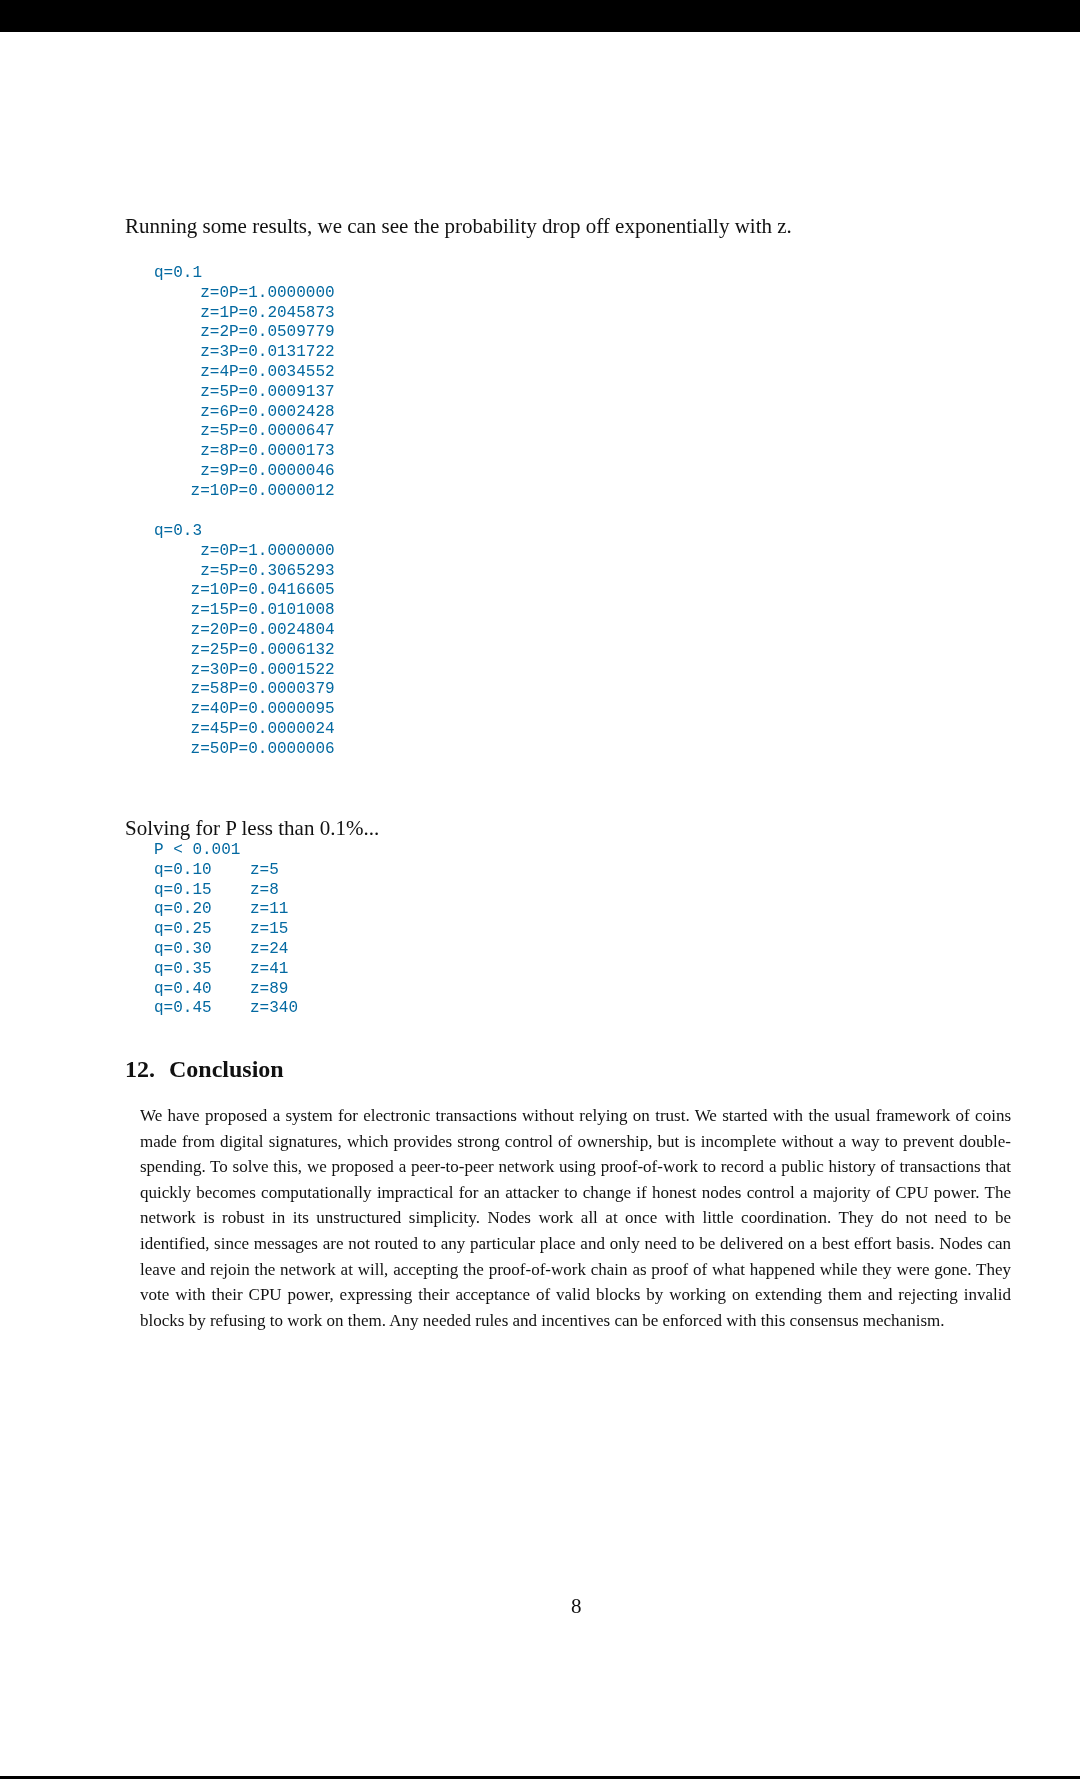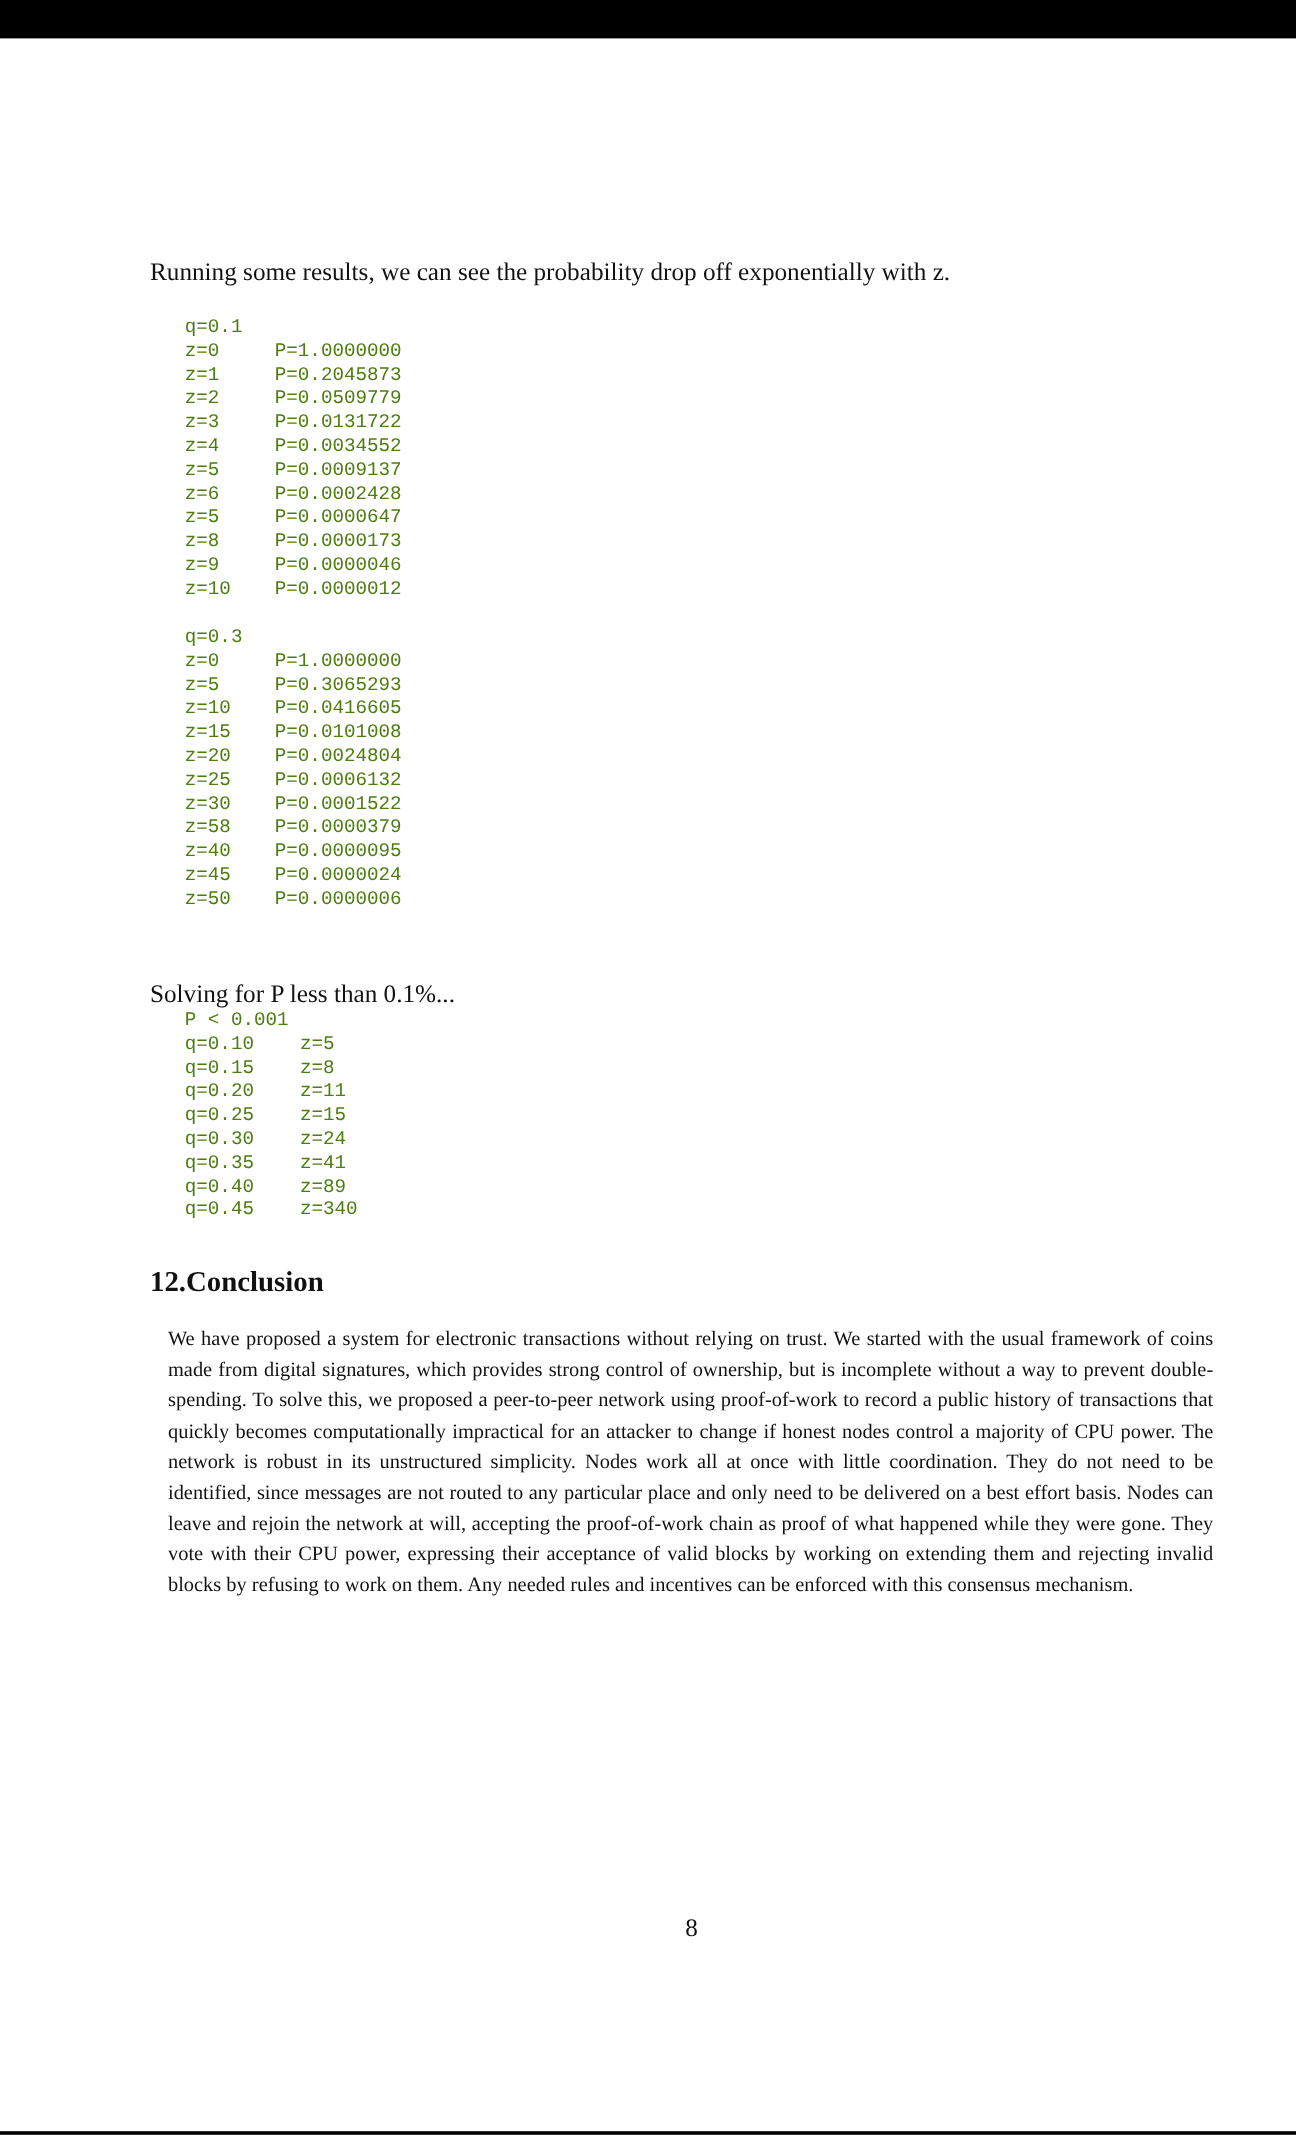--- a/index.html
+++ b/index.html
@@ -5,29 +5,29 @@
   html, body { margin: 0; padding: 0; }
   body {
     width: 1080px; height: 1779px; background: #ffffff; position: relative; overflow: hidden;
     font-family: "Liberation Serif", serif; color: #111;
   }
   .topbar { position: absolute; left: 0; top: 0; width: 1080px; height: 32px; background: #000; }
   .bottombar { position: absolute; left: 0; top: 1776px; width: 1080px; height: 3px; background: #000; }
   .para { position: absolute; left: 125px; font-size: 21px; line-height: 25.6px; }
   .p1 { top: 214px; }
   .p2 { top: 816px; }
-  .code { position: absolute; left: 154px; font-family: "Liberation Mono", monospace; font-size: 16px; line-height: 19.8px; color: #4d7c0f; }
+  .code { position: absolute; left: 154px; font-family: "Liberation Mono", monospace; font-size: 16px; line-height: 19.8px; color: #0369a1; }
   .code .row { display: flex; white-space: pre; }
   .code1 { top: 264px; }
   .code2 { top: 522px; }
   .code3 { top: 841px; }
-  .c1 { width: 75px; }
+  .c1 { width: 75px; text-align: right; }
   .c3 { width: 96px; }
   .heading { position: absolute; left: 125px; top: 1056px; font-size: 24px; font-weight: bold; }
-  .heading .num { }
+  .heading .num { margin-right: 14px; }
   .body-text {
     position: absolute; left: 140px; top: 1103px; width: 871px;
     font-size: 17px; line-height: 25.6px; text-align: justify;
   }
   .pagenum { position: absolute; left: 571px; top: 1594px; font-size: 21px; }
 </style>
 </head>
 <body>
 
 <div class="topbar"></div>

